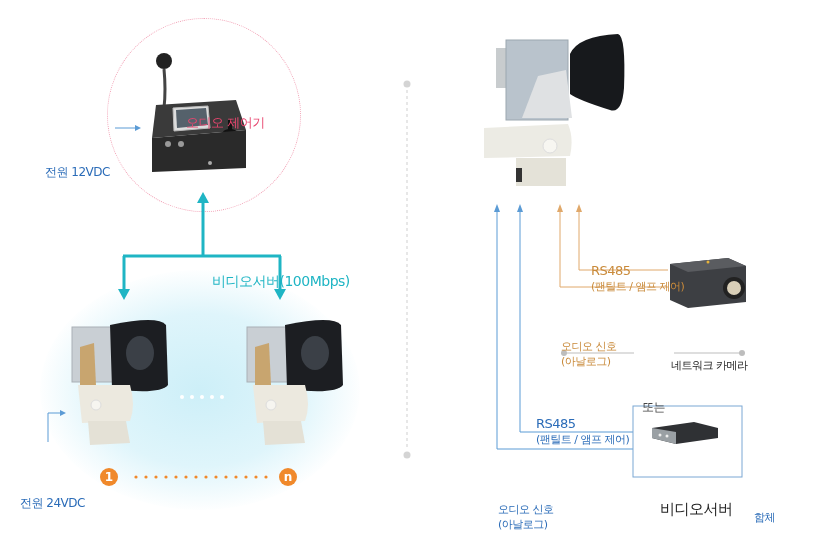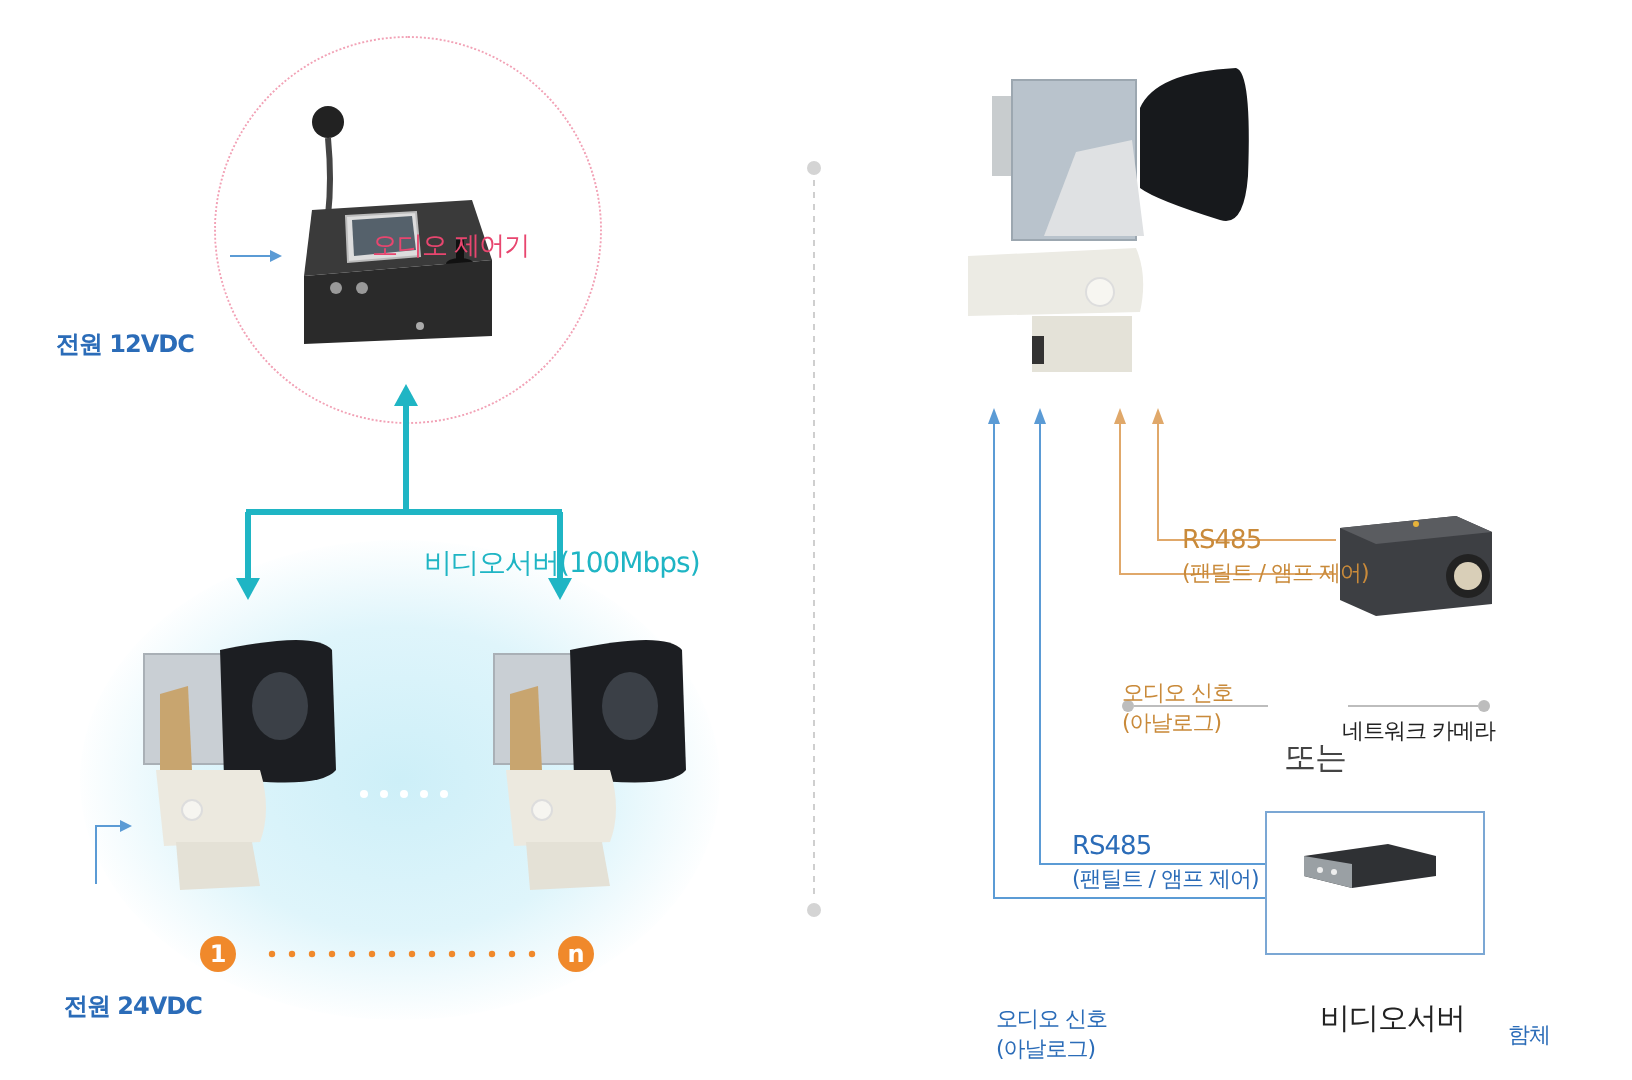--- a/index.html
+++ b/index.html
@@ -40,21 +40,21 @@
     <rect x="80" y="70" width="4" height="12" fill="#111"></rect>
 
     <polygon points="4,88 98,80 98,118 4,122" fill="#2a2a2a"></polygon>
     <circle cx="20" cy="94" r="3" fill="#999"></circle>
     <circle cx="33" cy="94" r="3" fill="#999"></circle>
     <circle cx="62" cy="113" r="2" fill="#aaa"></circle>
   </svg>
 </div>
 <div class="txt pink" style="left:186px;top:71px;font-size:13px;">오디오 제어기</div>
 
-<div class="txt blue" style="left:28px;top:121px;font-weight:bold;">전원 12VDC</div>
+<div class="txt blue" style="left:45px;top:121px;">전원 12VDC</div>
 <svg width="816" height="540">
 
   <line x1="115" y1="128" x2="138" y2="128" stroke="#5b9bd5" stroke-width="1"></line>
   <polygon points="141,128 135,125 135,131" fill="#5b9bd5"></polygon>
 
   <line x1="203" y1="200" x2="203" y2="256" stroke="#1fb5c4" stroke-width="3"></line>
   <polygon points="203,192 197,203 209,203" fill="#1fb5c4"></polygon>
   <line x1="123" y1="256" x2="281" y2="256" stroke="#1fb5c4" stroke-width="3"></line>
   <line x1="124" y1="256" x2="124" y2="292" stroke="#1fb5c4" stroke-width="3"></line>
   <polygon points="124,300 118,289 130,289" fill="#1fb5c4"></polygon>
@@ -109,21 +109,21 @@
     <rect x="2" y="12" width="42" height="55" fill="#c9cfd4" stroke="#a9b0b6"></rect>
     <polygon points="10,32 24,28 26,70 10,72" fill="#c8a56f"></polygon>
     <path d="M40 10 Q 88 0 96 10 L 98 70 Q 90 80 42 74 Z" fill="#1c1e22"></path>
     <ellipse cx="70" cy="38" rx="14" ry="17" fill="#3b4047"></ellipse>
     <path d="M8 70 L 60 70 Q 66 90 60 106 L 12 108 Z" fill="#ece9df"></path>
     <circle cx="26" cy="90" r="5" fill="#f6f5f0" stroke="#ddd"></circle>
     <polygon points="18,106 56,106 60,128 20,130" fill="#e4e1d6"></polygon>
   </svg>
 </div>
 
-<div class="txt blue" style="left:32px;top:452px;font-weight:bold;">전원 24VDC</div>
+<div class="txt blue" style="left:20px;top:452px;">전원 24VDC</div>
 <div class="badge" style="left:100px;top:468px;">1</div>
 <div class="badge" style="left:279px;top:468px;">n</div>
 
 <svg width="816" height="540">
   <circle cx="407" cy="84" r="3.5" fill="#d4d4d4"></circle>
   <line x1="407" y1="90" x2="407" y2="450" stroke="#cfcfcf" stroke-width="1" stroke-dasharray="3,3"></line>
   <circle cx="407" cy="455" r="3.5" fill="#d4d4d4"></circle>
 </svg>
 
 <div class="abs" style="left:478px;top:28px;width:150px;height:165px;">
@@ -177,20 +177,20 @@
     <circle cx="17" cy="16" r="1.5" fill="#eee"></circle>
   </svg>
 </div>
 
 <div class="txt orange" style="left:591px;top:220px;font-size:13px;">RS485</div>
 <div class="txt orange" style="left:591px;top:236px;font-size:11px;">(팬틸트 / 앰프 제어)</div>
 <div class="txt orange" style="left:561px;top:296px;font-size:11px;">오디오 신호</div>
 <div class="txt orange" style="left:561px;top:311px;font-size:11px;">(아날로그)</div>
 <div class="txt dark" style="left:671px;top:315px;font-size:11px;">네트워크 카메라</div>
 
-<div class="txt dark" style="left:642px;top:326px;font-size:16px;color:#444;">또는</div>
+<div class="txt dark" style="left:642px;top:356px;font-size:12px;color:#444;">또는</div>
 
 <div class="txt blue" style="left:536px;top:373px;font-size:13px;">RS485</div>
 <div class="txt blue" style="left:536px;top:389px;font-size:11px;">(팬틸트 / 앰프 제어)</div>
 <div class="txt dark" style="left:660px;top:457px;font-size:15px;">비디오서버</div>
 <div class="txt blue" style="left:754px;top:467px;font-size:11px;">함체</div>
 <div class="txt blue" style="left:498px;top:459px;font-size:11px;">오디오 신호</div>
 <div class="txt blue" style="left:498px;top:474px;font-size:11px;">(아날로그)</div>
 
 </body></html>

